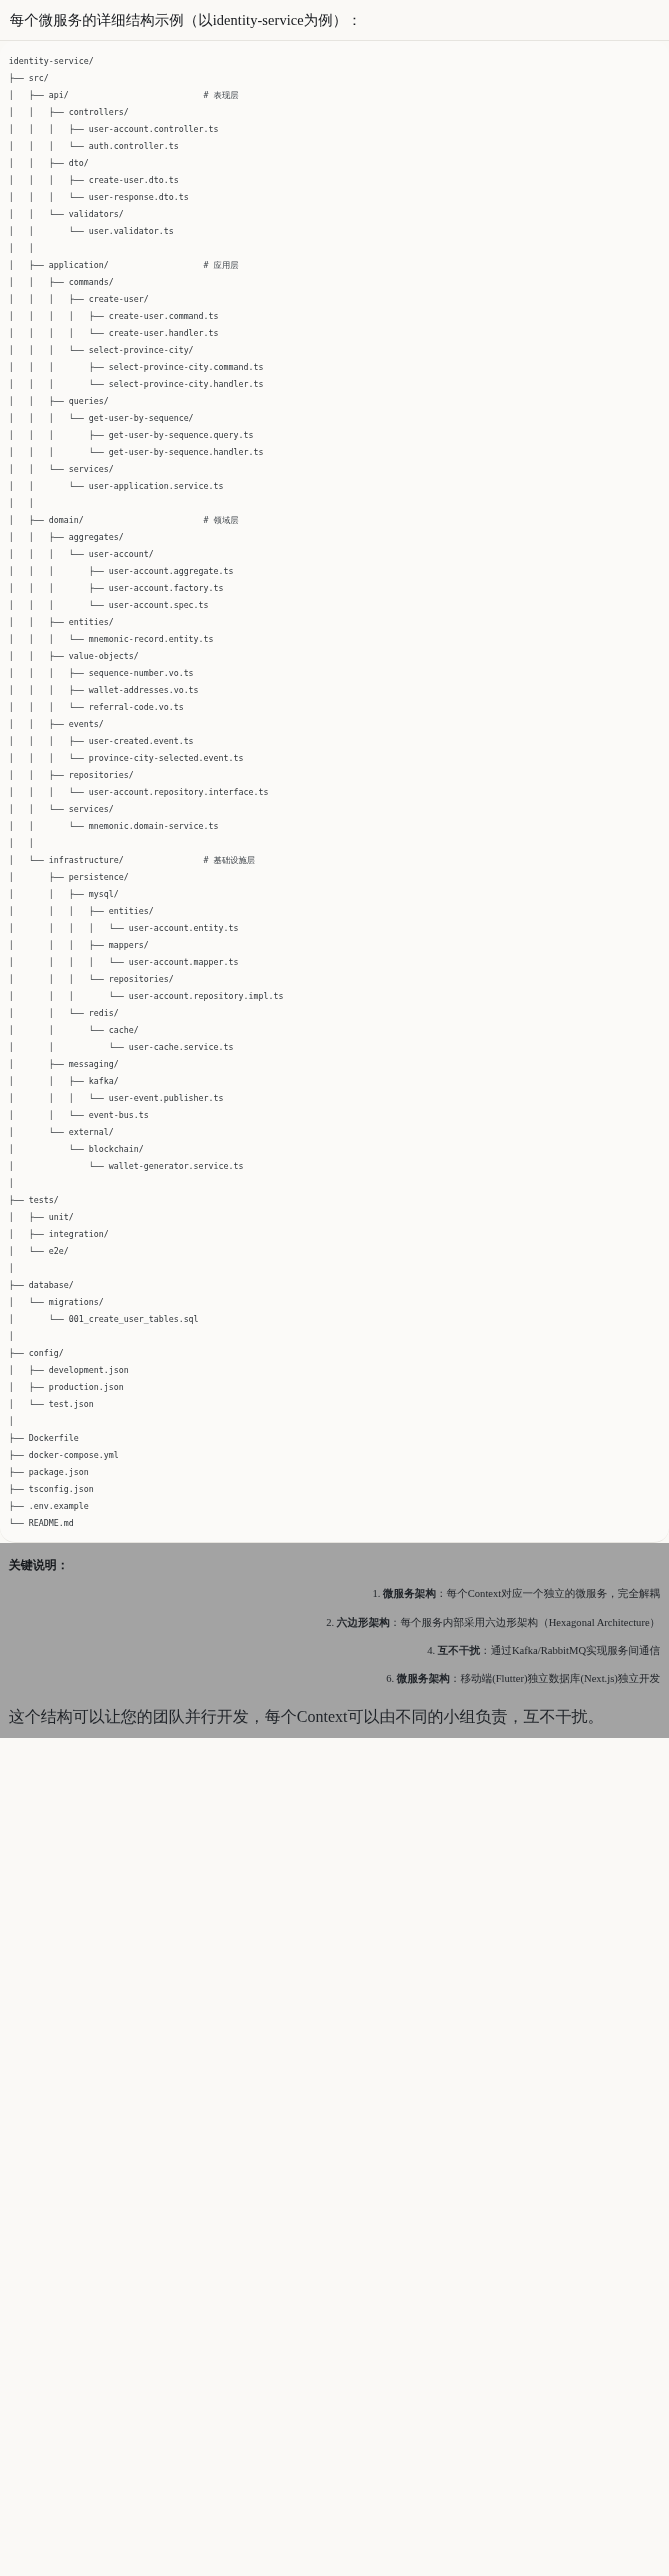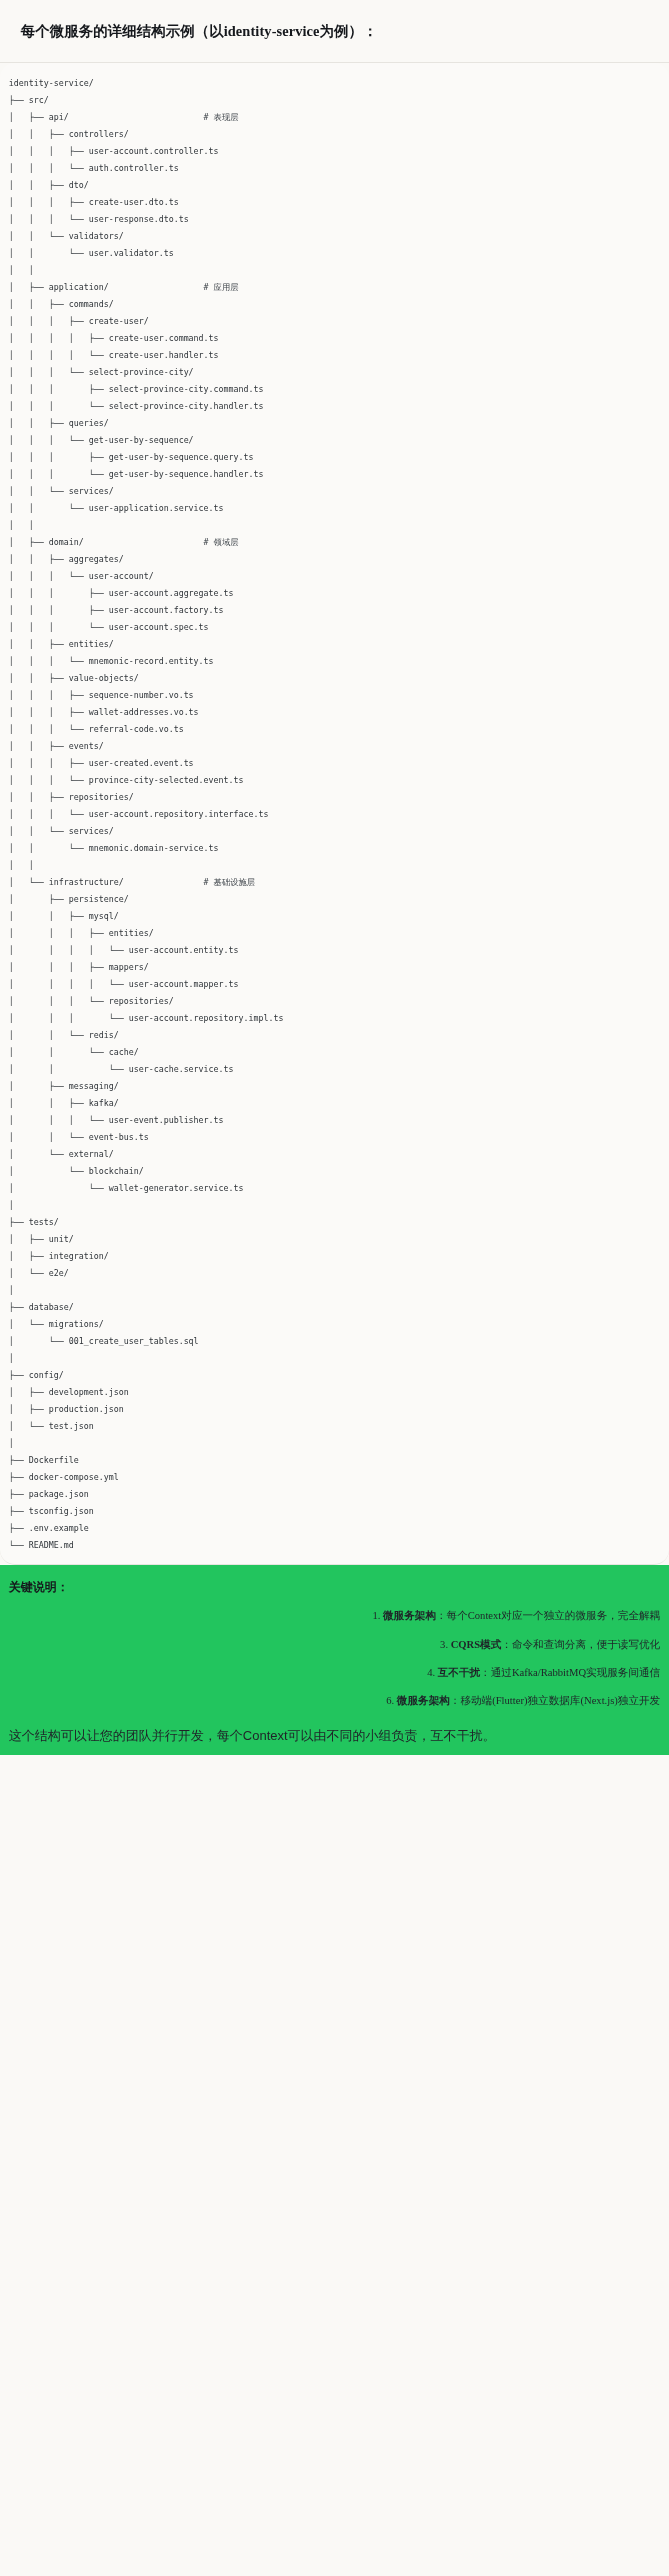--- a/index.html
+++ b/index.html
@@ -21,23 +21,23 @@
     position: relative;
   }
 
   
   .doc-header {
     padding: 10px 8.8px 8.8px 8.8px;
     background: #faf9f6;
     border-bottom: 0.6px solid #e6e4df;
   }
   .doc-title {
-    margin: 12px;
+    margin: 1px;
     font-family: "Liberation Serif", "DejaVu Serif", serif;
-    font-weight: bold;
+    font-weight: normal;
     font-size: 14.4px;
     line-height: 1.3;
     letter-spacing: 0.1px;
     color: #15181c;
   }
 
   
   .tree-block {
     padding: 12.5px 8.8px 10px 8.8px;
     background: #fbfaf8;
@@ -59,21 +59,21 @@
     white-space: pre;
   }
   .tree .cmt {
     color: #3d4349;
     font-family: "DejaVu Sans Mono", "Liberation Mono", monospace;
   }
 
   
   .notes {
     padding: 13.8px 8.8px 8.8px 8.8px;
-    background: #22c55e;
+    background: #a3a3a3;
   }
   .notes-title {
     margin: 0 0 12.5px 0;
     font-family: "Liberation Serif", "DejaVu Serif", serif;
     font-weight: bold;
     font-size: 12px;
     color: #15181c;
   }
   .notes-list {
     margin: 0;
@@ -89,22 +89,22 @@
     text-align: right;
   }
   .notes-list li .idx {
     font-family: "Liberation Serif", "DejaVu Serif", serif;
   }
   .notes-list li .term {
     font-weight: bold;
   }
   .closing {
     margin: 16.3px 0 0 0;
-    font-family: Liberation Sans, sans-serif;
-    font-size: 13px;
+    font-family: Liberation Serif, serif;
+    font-size: 16px;
     line-height: 1.6;
     color: #1f2328;
   }
 </style>
 </head>
 <body>
 
 <div class="page">
 
   <header class="doc-header">
@@ -112,21 +112,21 @@
   </header>
 
   <section class="tree-block">
     <pre class="tree" id="tree-root"><span class="line">identity-service/</span><span class="line">├── src/</span><span class="line">│   ├── api/                           <span class="cmt"># 表现层</span></span><span class="line">│   │   ├── controllers/</span><span class="line">│   │   │   ├── user-account.controller.ts</span><span class="line">│   │   │   └── auth.controller.ts</span><span class="line">│   │   ├── dto/</span><span class="line">│   │   │   ├── create-user.dto.ts</span><span class="line">│   │   │   └── user-response.dto.ts</span><span class="line">│   │   └── validators/</span><span class="line">│   │       └── user.validator.ts</span><span class="line">│   │</span><span class="line">│   ├── application/                   <span class="cmt"># 应用层</span></span><span class="line">│   │   ├── commands/</span><span class="line">│   │   │   ├── create-user/</span><span class="line">│   │   │   │   ├── create-user.command.ts</span><span class="line">│   │   │   │   └── create-user.handler.ts</span><span class="line">│   │   │   └── select-province-city/</span><span class="line">│   │   │       ├── select-province-city.command.ts</span><span class="line">│   │   │       └── select-province-city.handler.ts</span><span class="line">│   │   ├── queries/</span><span class="line">│   │   │   └── get-user-by-sequence/</span><span class="line">│   │   │       ├── get-user-by-sequence.query.ts</span><span class="line">│   │   │       └── get-user-by-sequence.handler.ts</span><span class="line">│   │   └── services/</span><span class="line">│   │       └── user-application.service.ts</span><span class="line">│   │</span><span class="line">│   ├── domain/                        <span class="cmt"># 领域层</span></span><span class="line">│   │   ├── aggregates/</span><span class="line">│   │   │   └── user-account/</span><span class="line">│   │   │       ├── user-account.aggregate.ts</span><span class="line">│   │   │       ├── user-account.factory.ts</span><span class="line">│   │   │       └── user-account.spec.ts</span><span class="line">│   │   ├── entities/</span><span class="line">│   │   │   └── mnemonic-record.entity.ts</span><span class="line">│   │   ├── value-objects/</span><span class="line">│   │   │   ├── sequence-number.vo.ts</span><span class="line">│   │   │   ├── wallet-addresses.vo.ts</span><span class="line">│   │   │   └── referral-code.vo.ts</span><span class="line">│   │   ├── events/</span><span class="line">│   │   │   ├── user-created.event.ts</span><span class="line">│   │   │   └── province-city-selected.event.ts</span><span class="line">│   │   ├── repositories/</span><span class="line">│   │   │   └── user-account.repository.interface.ts</span><span class="line">│   │   └── services/</span><span class="line">│   │       └── mnemonic.domain-service.ts</span><span class="line">│   │</span><span class="line">│   └── infrastructure/                <span class="cmt"># 基础设施层</span></span><span class="line">│       ├── persistence/</span><span class="line">│       │   ├── mysql/</span><span class="line">│       │   │   ├── entities/</span><span class="line">│       │   │   │   └── user-account.entity.ts</span><span class="line">│       │   │   ├── mappers/</span><span class="line">│       │   │   │   └── user-account.mapper.ts</span><span class="line">│       │   │   └── repositories/</span><span class="line">│       │   │       └── user-account.repository.impl.ts</span><span class="line">│       │   └── redis/</span><span class="line">│       │       └── cache/</span><span class="line">│       │           └── user-cache.service.ts</span><span class="line">│       ├── messaging/</span><span class="line">│       │   ├── kafka/</span><span class="line">│       │   │   └── user-event.publisher.ts</span><span class="line">│       │   └── event-bus.ts</span><span class="line">│       └── external/</span><span class="line">│           └── blockchain/</span><span class="line">│               └── wallet-generator.service.ts</span><span class="line">│</span><span class="line">├── tests/</span><span class="line">│   ├── unit/</span><span class="line">│   ├── integration/</span><span class="line">│   └── e2e/</span><span class="line">│</span><span class="line">├── database/</span><span class="line">│   └── migrations/</span><span class="line">│       └── 001_create_user_tables.sql</span><span class="line">│</span><span class="line">├── config/</span><span class="line">│   ├── development.json</span><span class="line">│   ├── production.json</span><span class="line">│   └── test.json</span><span class="line">│</span><span class="line">├── Dockerfile</span><span class="line">├── docker-compose.yml</span><span class="line">├── package.json</span><span class="line">├── tsconfig.json</span><span class="line">├── .env.example</span><span class="line">└── README.md</span></pre>
   </section>
 
   <section class="notes">
     <h2 class="notes-title">关键说明：</h2>
     <ol class="notes-list" id="notes-list">
         <li><span class="idx">1. </span><span class="term">微服务架构</span><span>：</span><span>每个Context对应一个独立的微服务，完全解耦</span></li>
-        <li><span class="idx">3. </span><span class="term">CQRS模式</span><span>：</span><span>命令和查询分离，便于读写优化</span></li>
+        <li><span class="idx">2. </span><span class="term">六边形架构</span><span>：</span><span>每个服务内部采用六边形架构（Hexagonal Architecture）</span></li>
         <li><span class="idx">4. </span><span class="term">互不干扰</span><span>：</span><span>通过Kafka/RabbitMQ实现服务间通信</span></li>
         <li><span class="idx">6. </span><span class="term">微服务架构</span><span>：</span><span>移动端(Flutter)独立数据库(Next.js)独立开发</span></li>
       </ol>
     <p class="closing">这个结构可以让您的团队并行开发，每个Context可以由不同的小组负责，互不干扰。</p>
   </section>
 
 </div>
 
 
 </body></html>

